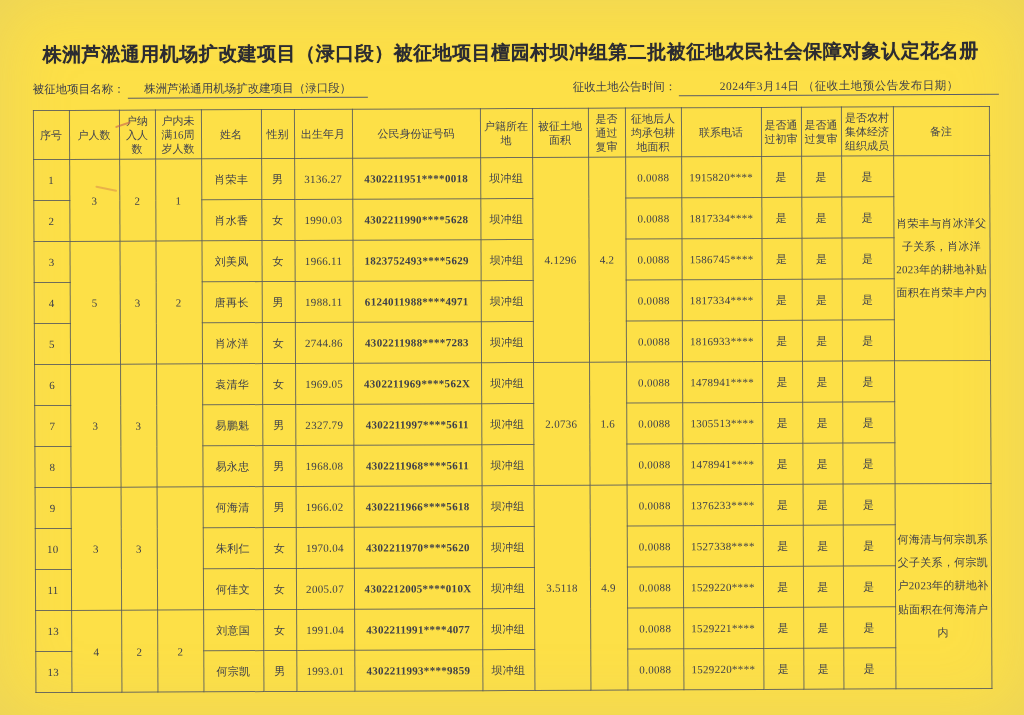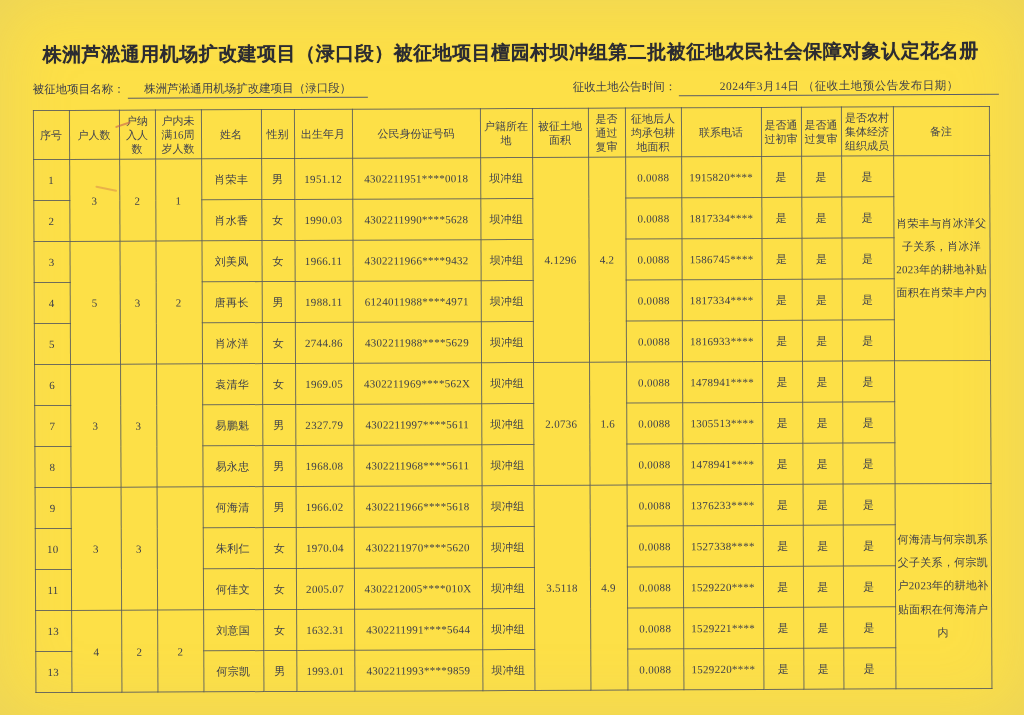--- a/index.html
+++ b/index.html
@@ -55,21 +55,21 @@
     height:46px;
     font-size:11px;font-weight:400;line-height:1.3;
     color:#43444e;
   }
   table.roster td{
     height:38px;
     font-size:11px;
     letter-spacing:.3px;
   }
   td.name-cell{font-size:11.5px;letter-spacing:1.5px;}
-  td.id-cell{letter-spacing:.5px;}
+  td.id-cell{letter-spacing:.5px;font-weight:bold;}
   td.remark-cell{
     text-align:left;font-size:11px;line-height:2.1;
     padding:4px 8px;letter-spacing:.3px;
   }
   .red-mark{
     position:absolute;background:rgba(195,85,80,.55);
     border-radius:2px;pointer-events:none;
   }
   .red-mark.m1{left:116px;top:122px;width:16px;height:2px;transform:rotate(-18deg);}
   .red-mark.m2{left:96px;top:186px;width:22px;height:2px;transform:rotate(12deg);opacity:.6;}
@@ -138,21 +138,21 @@
           </tr>
         </thead>
         <tbody>
           <tr>
             <td>1</td>
             <td rowspan="2">3</td>
             <td rowspan="2">2</td>
             <td rowspan="2">1</td>
             <td class="name-cell">肖荣丰</td>
             <td>男</td>
-            <td>1951.12</td>
+            <td>3136.27</td>
             <td class="id-cell">4302211951****0018</td>
             <td>坝冲组</td>
             <td rowspan="5">4.1296</td>
             <td rowspan="5">4.2</td>
             <td>0.0088</td>
             <td>1915820****</td>
             <td>是</td>
             <td>是</td>
             <td>是</td>
             <td class="remark-cell" rowspan="5">肖荣丰与肖冰洋父子关系，肖冰洋2023年的耕地补贴面积在肖荣丰户内</td>
@@ -171,21 +171,21 @@
             <td>是</td>
           </tr>
           <tr>
             <td>3</td>
             <td rowspan="3">5</td>
             <td rowspan="3">3</td>
             <td rowspan="3">2</td>
             <td class="name-cell">刘美凤</td>
             <td>女</td>
             <td>1966.11</td>
-            <td class="id-cell">4302211966****9432</td>
+            <td class="id-cell">1823752493****5629</td>
             <td>坝冲组</td>
             <td>0.0088</td>
             <td>1586745****</td>
             <td>是</td>
             <td>是</td>
             <td>是</td>
           </tr>
           <tr>
             <td>4</td>
             <td class="name-cell">唐再长</td>
@@ -197,21 +197,21 @@
             <td>1817334****</td>
             <td>是</td>
             <td>是</td>
             <td>是</td>
           </tr>
           <tr>
             <td>5</td>
             <td class="name-cell">肖冰洋</td>
             <td>女</td>
             <td>2744.86</td>
-            <td class="id-cell">4302211988****5629</td>
+            <td class="id-cell">4302211988****7283</td>
             <td>坝冲组</td>
             <td>0.0088</td>
             <td>1816933****</td>
             <td>是</td>
             <td>是</td>
             <td>是</td>
           </tr>
           <tr>
             <td>6</td>
             <td rowspan="3">3</td>
@@ -302,22 +302,22 @@
             <td>是</td>
             <td>是</td>
           </tr>
           <tr>
             <td>13</td>
             <td rowspan="2">4</td>
             <td rowspan="2">2</td>
             <td rowspan="2">2</td>
             <td class="name-cell">刘意国</td>
             <td>女</td>
-            <td>1632.31</td>
-            <td class="id-cell">4302211991****5644</td>
+            <td>1991.04</td>
+            <td class="id-cell">4302211991****4077</td>
             <td>坝冲组</td>
             <td>0.0088</td>
             <td>1529221****</td>
             <td>是</td>
             <td>是</td>
             <td>是</td>
           </tr>
           <tr>
             <td>13</td>
             <td class="name-cell">何宗凯</td>

